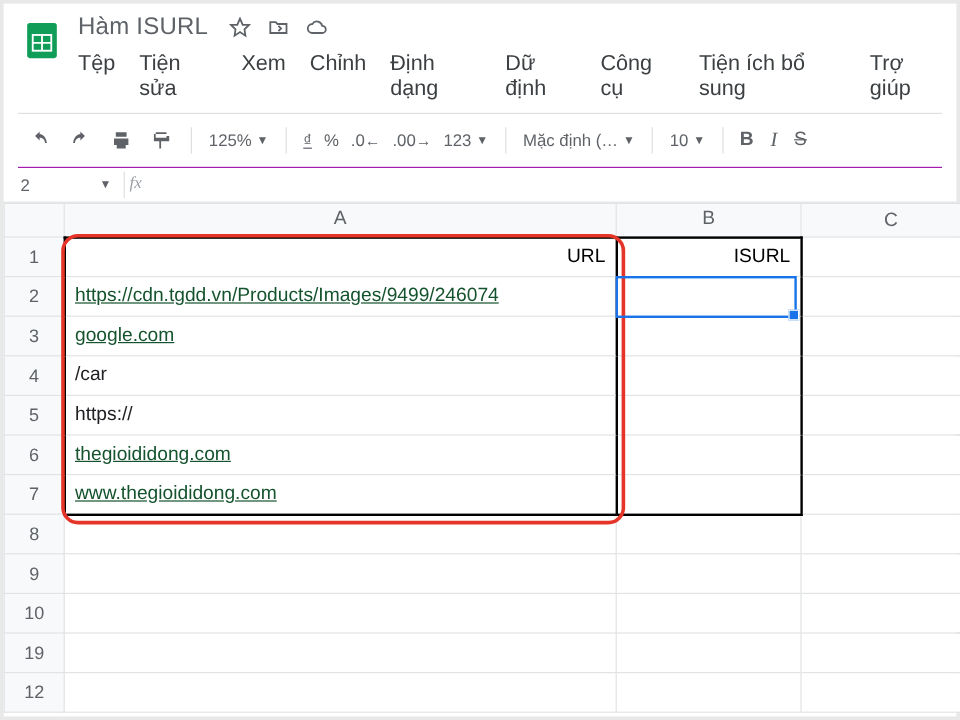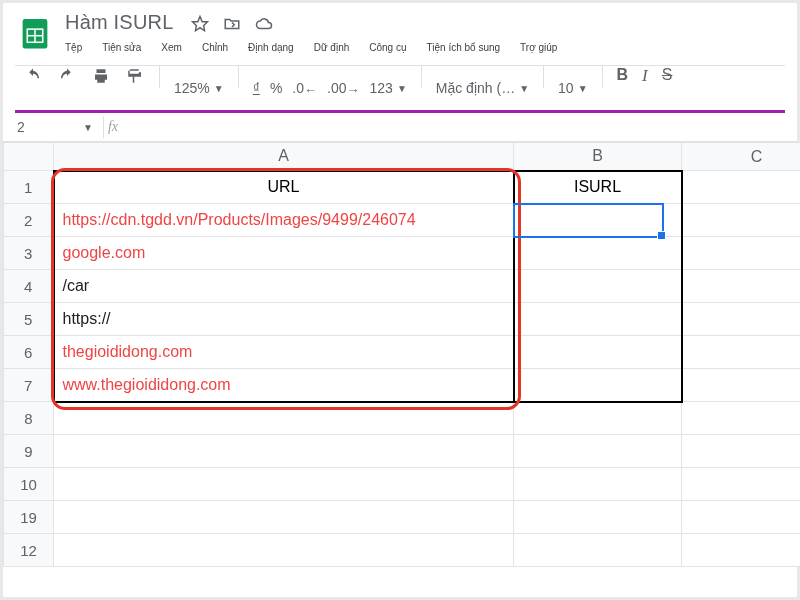--- a/index.html
+++ b/index.html
@@ -4,67 +4,67 @@
 <style>
   html,body{margin:0;padding:0;font-family:Arial,"Helvetica Neue",sans-serif;background:#fff;color:#202124;overflow:hidden}
   body{width:800px;height:600px;position:relative;background:#fff}
   .frame{position:absolute;inset:0;border:3px solid #e8e8e8;box-sizing:border-box}
 
   
   .hdr{padding:8px 10px 0 10px;display:flex;align-items:flex-start}
   .logo{width:44px;height:44px;flex:0 0 44px;display:flex;align-items:center;justify-content:center}
   .logo svg{width:34px;height:34px}
   .titleblock{margin-left:8px;flex:1;min-width:0}
-  .docline{display:flex;align-items:flex-end;gap:16px}
+  .docline{display:flex;align-items:center;gap:16px}
   .doctitle{font-size:20px;color:#5f6368;letter-spacing:.2px}
   .docicons{display:flex;gap:12px;color:#5f6368}
   .docicons span{display:inline-flex;width:20px;height:20px;align-items:center;justify-content:center}
-  .menubar{display:flex;gap:20px;margin-top:8px;font-size:10px;color:#3c4043}
+  .menubar{display:flex;gap:20px;margin-top:8px;font-size:18px;color:#3c4043}
   .menubar span{cursor:pointer}
 
   
-  .tb{margin:10px 12px 0 12px;border-top:1px solid #e0e0e0;border-bottom:3px solid #a21caf;height:44px;display:flex;gap:14px;padding:0 8px;color:#5f6368;font-size:14px}
+  .tb{margin:10px 12px 0 12px;border-top:1px solid #e0e0e0;border-bottom:1px solid #a21caf;height:44px;display:flex;align-items:center;gap:14px;padding:0 8px;color:#5f6368;font-size:14px}
   .sep{width:1px;height:22px;background:#e0e0e0}
   .tb .ic{width:20px;height:20px;display:inline-flex;align-items:center;justify-content:center}
   .tb .grp{display:flex;align-items:center;gap:10px}
   .dd{display:flex;align-items:center;gap:4px}
   .car{font-size:10px;color:#5f6368}
 
   
   .fxrow{display:flex;align-items:center;height:28px;border-bottom:1px solid #e0e0e0;margin:0 0 0 0;font-size:14px;color:#5f6368}
   .namebox{width:56px;padding-left:14px}
   .nbcar{font-size:10px;margin:0 10px}
   .fxsep{width:1px;height:22px;background:#e0e0e0}
   .fxlab{font-style:italic;font-family:"Times New Roman",serif;color:#9aa0a6;margin-left:4px}
 
   
   .grid{position:relative;margin-top:0}
   table{border-collapse:collapse;table-layout:fixed;width:100%}
   th,td{box-sizing:border-box;font-size:16px}
   .colhdr th{background:#f8f9fa;color:#5f6368;font-weight:400;height:28px;border:1px solid #e2e3e4}
   .rowhdr{background:#f8f9fa;color:#5f6368;text-align:center;width:50px;height:33px;border:1px solid #e2e3e4;font-size:15px}
   td.cell{border:1px solid #e2e3e4;height:33px;padding:0 8px;background:#fff;white-space:nowrap;overflow:hidden;text-overflow:clip}
-  .link{color:#ef4444;}
-  .hdrcell{background:#f5a60a;color:#000;text-align:center;font-weight:400}
+  .link{color:#14532d;text-decoration:underline}
+  .hdrcell{background:#f5a60a;color:#000;text-align:right;font-weight:400}
   .boxA td.colA{border-left:2px solid #000;border-right:2px solid #000}
   .boxA.first td.colA{border-top:2px solid #000}
   .boxA.last td.colA{border-bottom:2px solid #000}
   .boxB td.colB{border-left:2px solid #000;border-right:2px solid #000}
   .boxB.first td.colB{border-top:2px solid #000}
   .boxB.last td.colB{border-bottom:2px solid #000}
 
   
   .redring{position:absolute;border:3px solid #e53528;border-radius:14px;pointer-events:none}
 
   
   .activecell{position:absolute;border:2px solid #1a73e8;pointer-events:none;box-sizing:border-box}
   .activecell::after{content:"";position:absolute;right:-4px;bottom:-4px;width:7px;height:7px;background:#1a73e8;border:1px solid #fff}
 
   .colA{width:460px}
-  .colB{width:168px}
+  .colB{width:154px}
   .colC{width:150px}
 </style>
 </head>
 <body>
 <div class="frame">
 
 <div class="hdr">
   <div class="logo">
     <svg viewBox="0 0 44 44">
           <rect x="6" y="4" width="32" height="38" rx="3" fill="#0f9d58"></rect>

